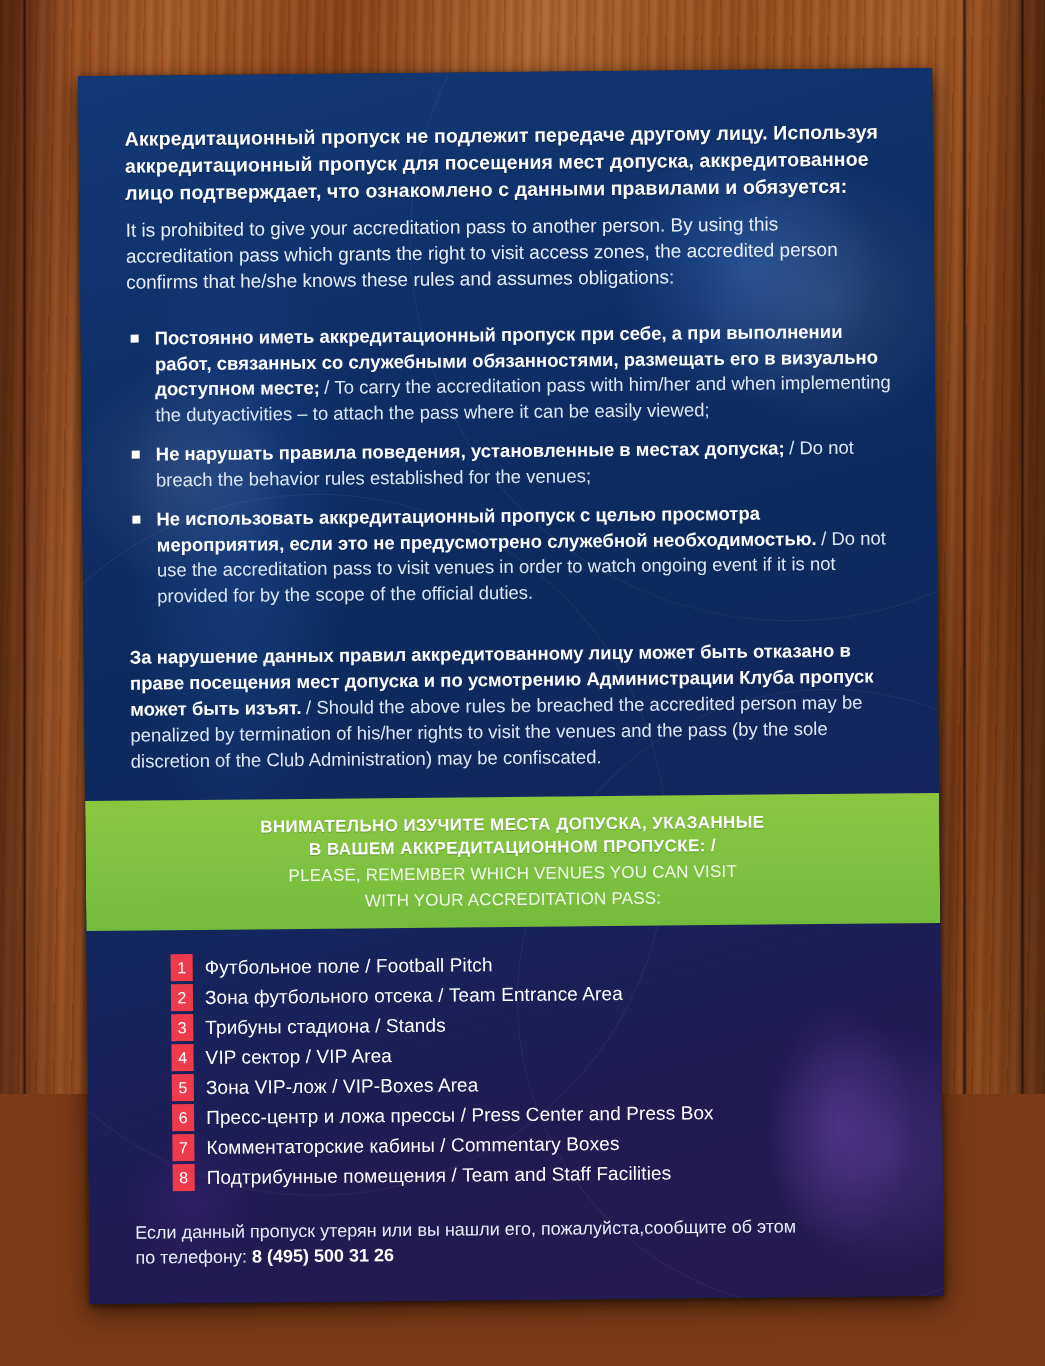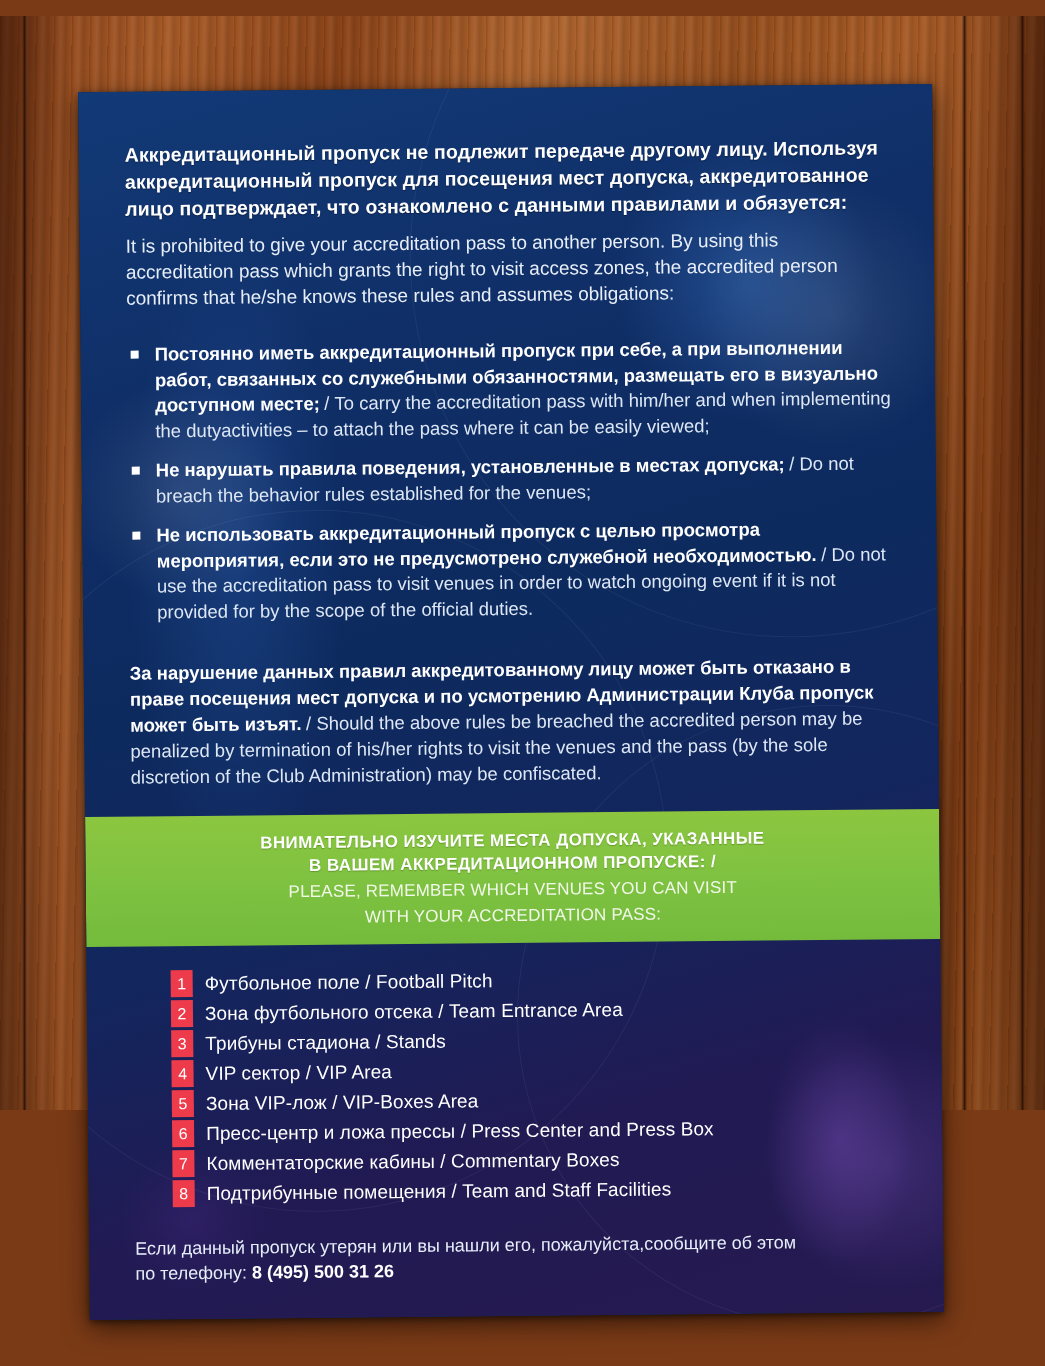--- a/index.html
+++ b/index.html
@@ -21,21 +21,20 @@
     height: 1094px;
     background:
       repeating-linear-gradient(91deg,
         rgba(0,0,0,0.16) 0px,
         rgba(0,0,0,0.00) 3px,
         rgba(255,255,255,0.05) 7px,
         rgba(0,0,0,0.10) 12px,
         rgba(0,0,0,0.00) 18px),
       linear-gradient(100deg, #8a431a 0%, #a85b28 14%, #8c4419 28%, #b06630 44%,
         #97501f 60%, #a85c27 74%, #7e3c14 88%, #94501f 100%);
-    margin-top: 16px;
   }
   .wood-dark-band {
     position: absolute;
     top: 0;
     height: 100%;
     background: linear-gradient(90deg, rgba(40,12,2,0.55), rgba(40,12,2,0.0));
     pointer-events: none;
   }
   .wood-seam {
     position: absolute;

